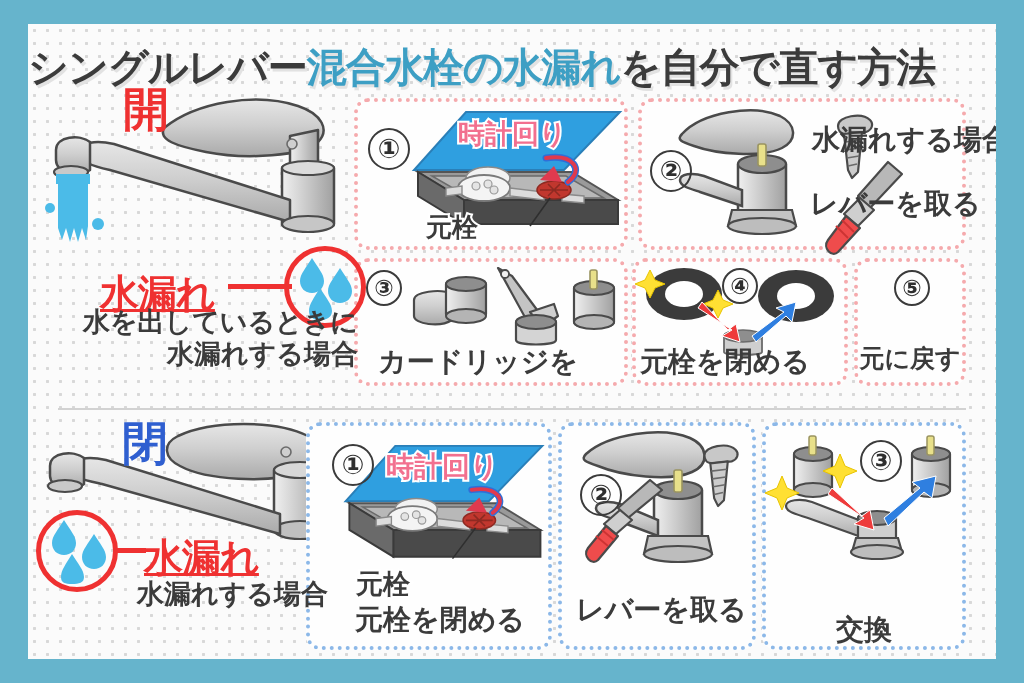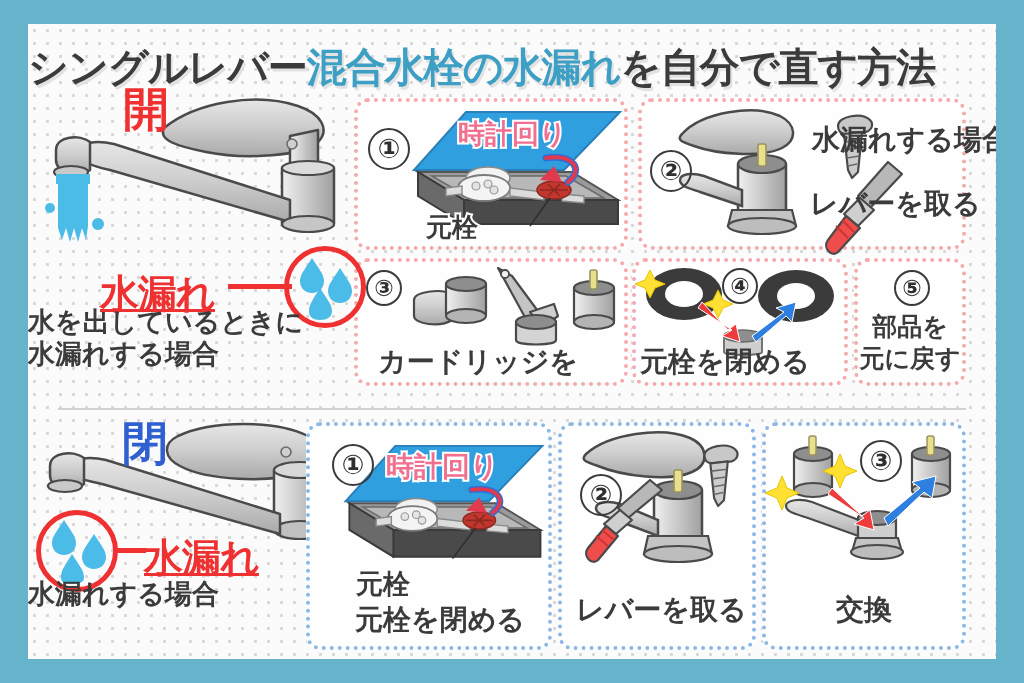--- a/index.html
+++ b/index.html
@@ -71,21 +71,21 @@
     z-index: 7;
   }
   .hero-kanji.open { color: #ef3131; }
   .hero-kanji.close { color: #2f5fd0; }
   .leak-label {
     position: absolute; font-size: 39px; font-weight: bold; color: #ef3131;
     white-space: nowrap; z-index: 7; letter-spacing: -1px; text-decoration: underline;
   }
   .hero-cap {
     position: absolute; font-size: 27px; font-weight: bold; color: #3b3b3b;
-    text-align: left; line-height: 1.18; white-space: nowrap; z-index: 7;
+    text-align: right; line-height: 1.18; white-space: nowrap; z-index: 7;
   }
   .leak-circle {
     position: absolute; border: 5px solid #ef3131; border-radius: 50%;
     z-index: 6;
   }
   .leak-line {
     position: absolute; height: 5px; background: #ef3131; z-index: 6;
   }
   svg { display: block; overflow: visible; }
 </style>
@@ -274,21 +274,20 @@
         <path d="M62,44 L96,66 L86,72 L104,78 L100,60 L92,66 L66,38 Z" fill="#ee3b3b" stroke="#ffffff" stroke-width="1"></path>
 
         <path d="M116,72 L148,48 L140,44 L160,38 L156,58 L150,52 L120,78 Z" fill="#2f7fe0" stroke="#ffffff" stroke-width="1"></path>
       </svg>
 
       <div class="cap big" style="left:4px; top:84px;">元栓を閉める</div>
     </div>
 
     <div class="panel pink" style="left:826px; top:234px; width:112px; height:128px;">
       <div class="step-num sm" style="left:36px; top:8px;">⑤</div>
-      <div class="cap ctr" style="left:0; top:50px; width:104px;">部品を</div>
       <div class="cap ctr" style="left:0; top:82px; width:104px;">元に戻す</div>
     </div>
 
     <div>
       <div class="hero-kanji close" style="left:94px; top:396px;">閉</div>
 
       <svg style="position:absolute; left:18px; top:398px;" width="300" height="170" viewBox="0 0 300 170">
 
         <path d="M132,14 C166,-2 230,-2 262,14 C282,24 280,42 258,50 C222,62 160,58 134,44 C118,36 116,22 132,14 Z" fill="url(#met1)" stroke="#4a4a4a" stroke-width="2.5" stroke-linejoin="round"></path>
 
@@ -401,17 +400,17 @@
         <path d="M86,86 C86,80 124,80 124,86 L124,106 C124,112 86,112 86,106 Z" fill="#cfcfcf" stroke="#4a4a4a" stroke-width="2.2"></path>
         <ellipse cx="105" cy="86" rx="19" ry="7" fill="#8e8e8e" stroke="#4a4a4a" stroke-width="2"></ellipse>
         <path d="M84,106 L126,106 L130,120 L80,120 Z" fill="#c4c4c4" stroke="#4a4a4a" stroke-width="2.2"></path>
         <ellipse cx="105" cy="120" rx="26" ry="7" fill="#bdbdbd" stroke="#4a4a4a" stroke-width="2.2"></ellipse>
 
         <path d="M56,62 L92,86 L82,92 L102,98 L98,78 L90,84 L60,56 Z" fill="#ee3b3b" stroke="#ffffff" stroke-width="1"></path>
 
         <path d="M112,86 L148,56 L140,50 L164,44 L160,66 L152,60 L116,94 Z" fill="#2f7fe0" stroke="#ffffff" stroke-width="1"></path>
       </svg>
 
-      <div class="cap big ctr" style="left:0; top:168px; width:196px;">交換</div>
+      <div class="cap big ctr" style="left:0; top:188px; width:196px;">交換</div>
     </div>
 
   </div>
 </div>
 
 </body></html>

